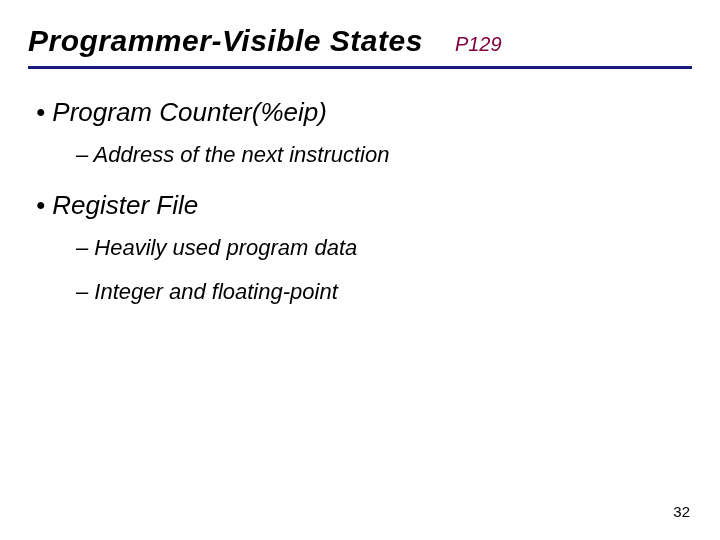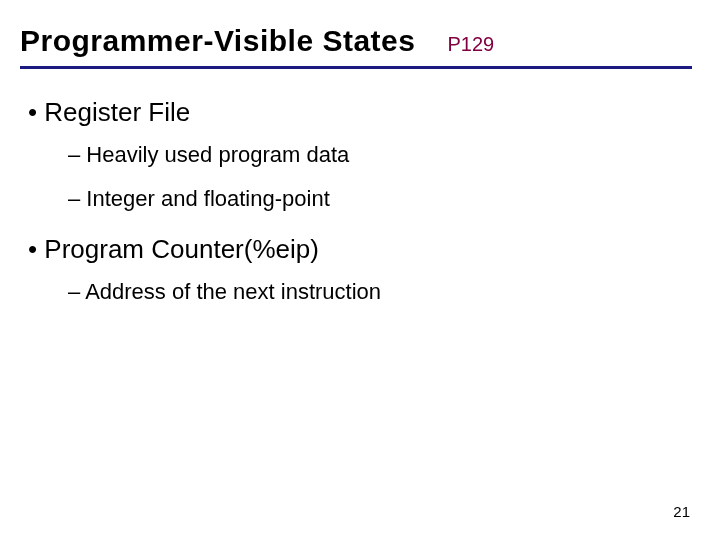--- a/index.html
+++ b/index.html
@@ -8,21 +8,22 @@
     width: 720px;
     height: 540px;
     background: #ffffff;
     font-family: "Comic Sans MS", "Comic Sans", cursive, sans-serif;
     color: #000;
     position: relative;
     overflow: hidden;
   }
   .slide {
     box-sizing: border-box;
-    padding: 24px 28px 0 20px;
+    padding: 24px 28px 0 28px;
+    font-style: italic;
   }
   .title-row {
     display: flex;
     align-items: baseline;
     gap: 32px;
   }
   .title {
     font-size: 30px;
     font-weight: bold;
     letter-spacing: 0.5px;
@@ -78,29 +79,29 @@
 
   <div class="title-row">
     <div class="title">Programmer-Visible States</div>
     <div class="pageref">P129</div>
   </div>
 
   <hr class="rule">
 
   <ul class="bullets">
     <li>
+      <span>Program Counter(%eip)</span>
+      <ul class="subs">
+        <li>Address of the next instruction</li>
+      </ul>
+    </li>
+    <li>
       <span>Register File</span>
       <ul class="subs">
         <li>Heavily used program data</li>
         <li>Integer and floating-point</li>
       </ul>
     </li>
-    <li>
-      <span>Program Counter(%eip)</span>
-      <ul class="subs">
-        <li>Address of the next instruction</li>
-      </ul>
-    </li>
   </ul>
 
 </div>
 
-<div class="slidenum">21</div>
+<div class="slidenum">32</div>
 
 </body></html>

